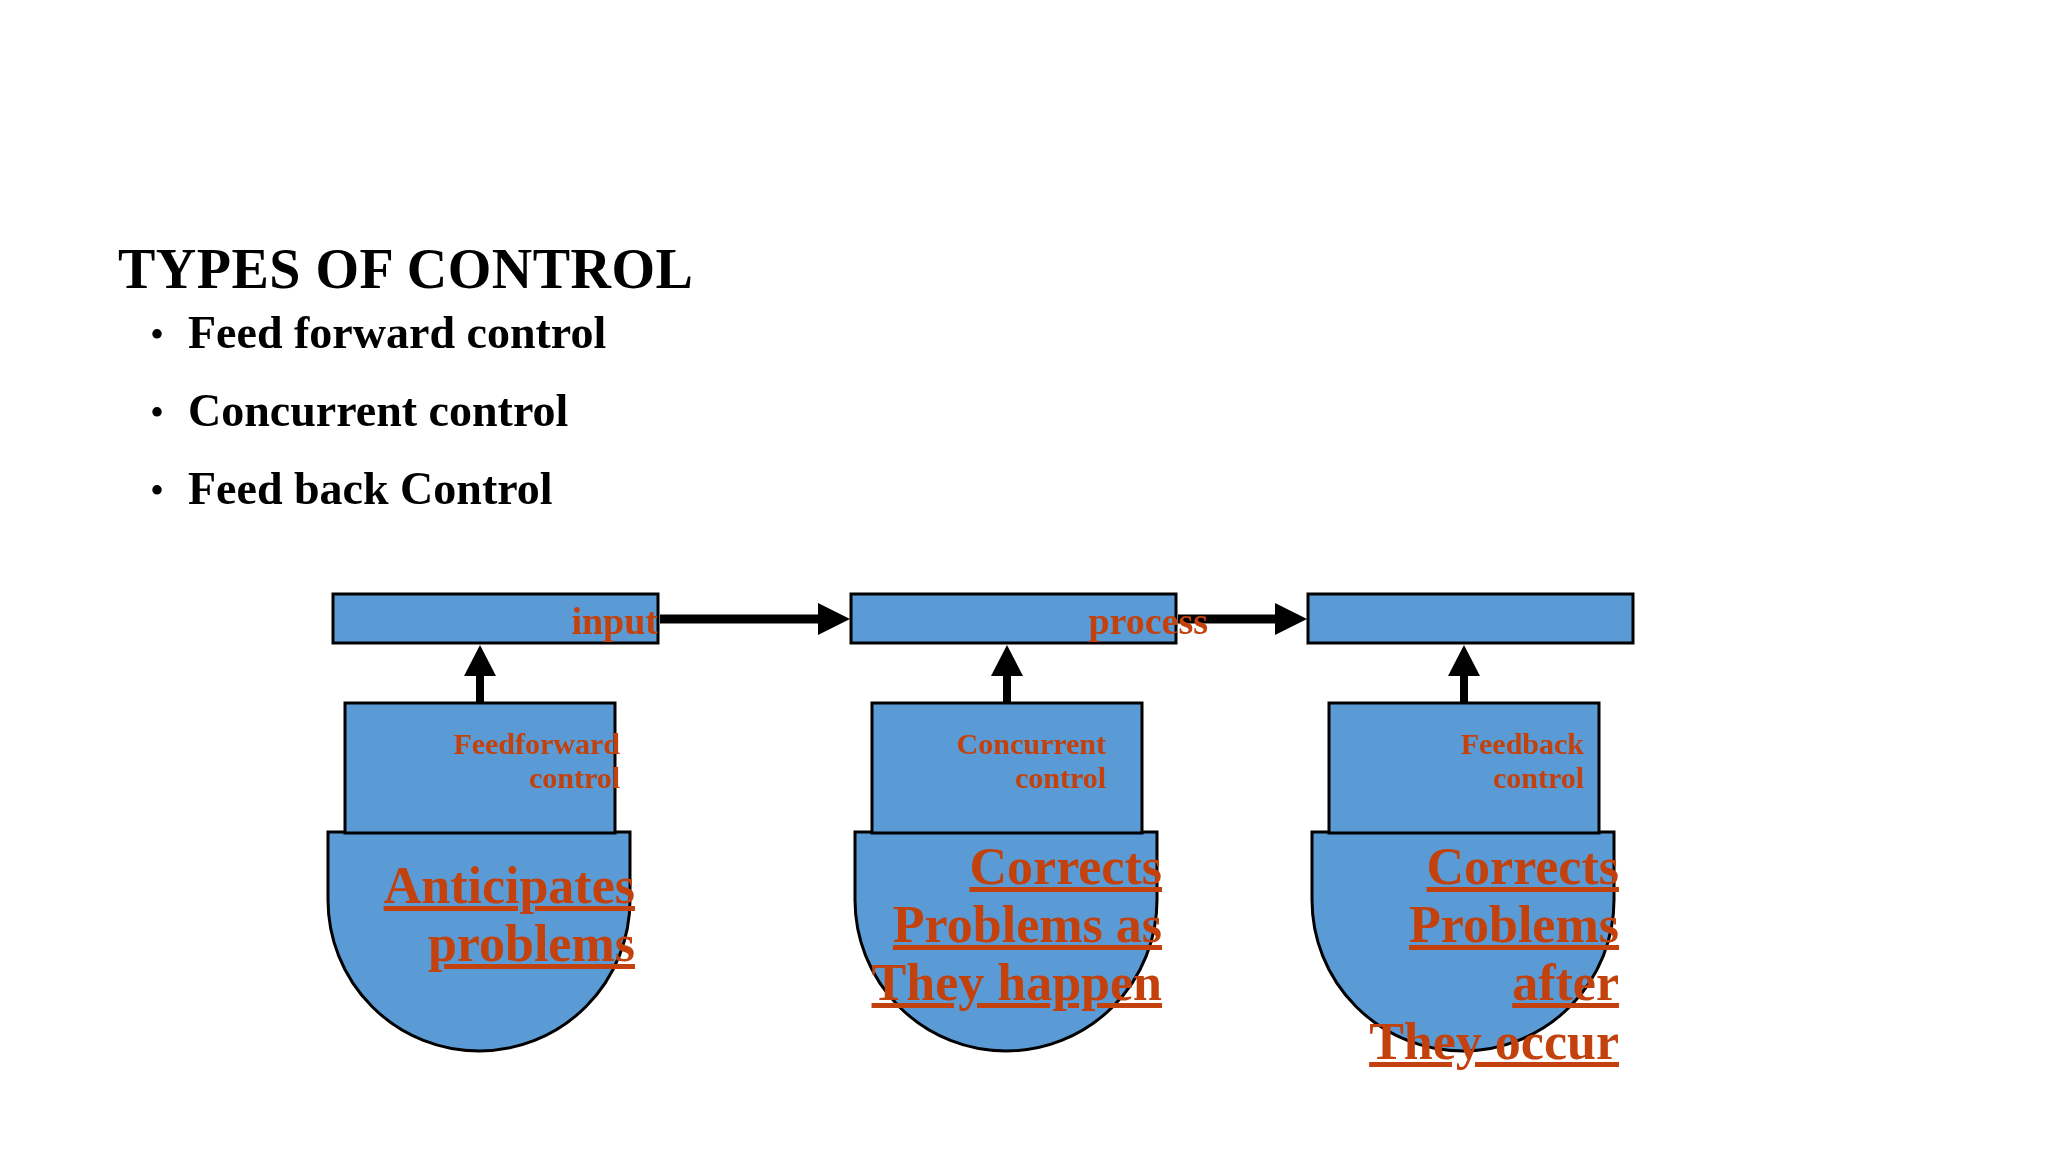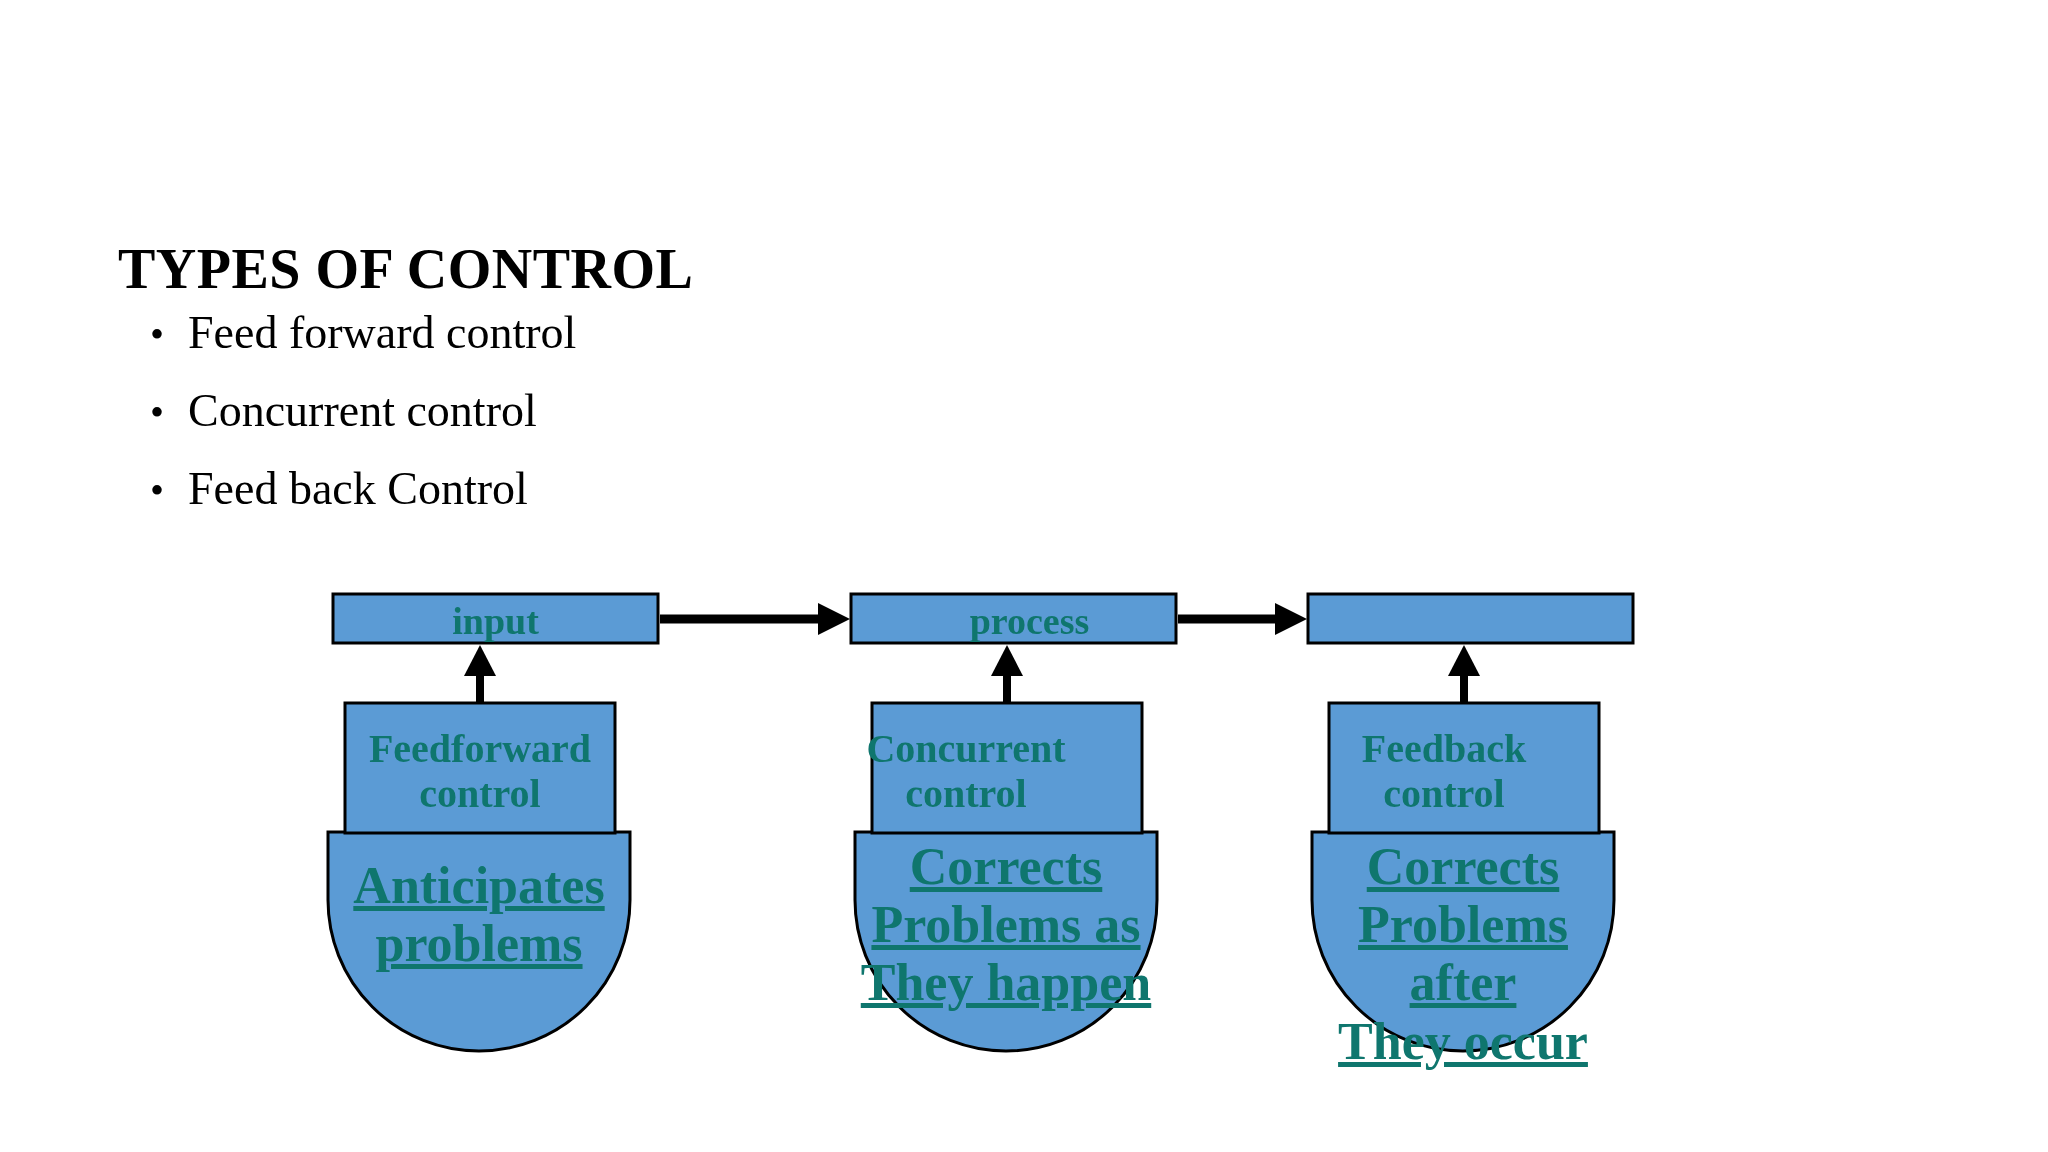--- a/index.html
+++ b/index.html
@@ -52,47 +52,48 @@
     line-height: 1.0;
   }
   .bullet-mark {
     width: 38px;
     flex: 0 0 38px;
     font-size: 40px;
     line-height: 1;
   }
   .bullet-text {
     white-space: nowrap;
+    font-weight: bold;
   }
 
   
   #diagram {
     position: absolute;
     left: 0;
     top: 0;
     width: 2048px;
     height: 1152px;
     pointer-events: none;
   }
   #diagram svg { display: block; }
 
   .flow-text {
     position: absolute;
-    text-align: center;
+    text-align: right;
     font-weight: bold;
-    color: #0f766e;
+    color: #c2410c;
     font-family: "Liberation Serif", "DejaVu Serif", serif;
     line-height: 1.12;
     white-space: pre-line;
   }
   .top-label {
     font-size: 38px;
   }
   .mid-label {
-    font-size: 40px;
+    font-size: 30px;
   }
   .oval-label {
     font-size: 52px;
     text-decoration: underline;
   }
 </style>
 </head>
 <body>
 
 <div id="slide">

